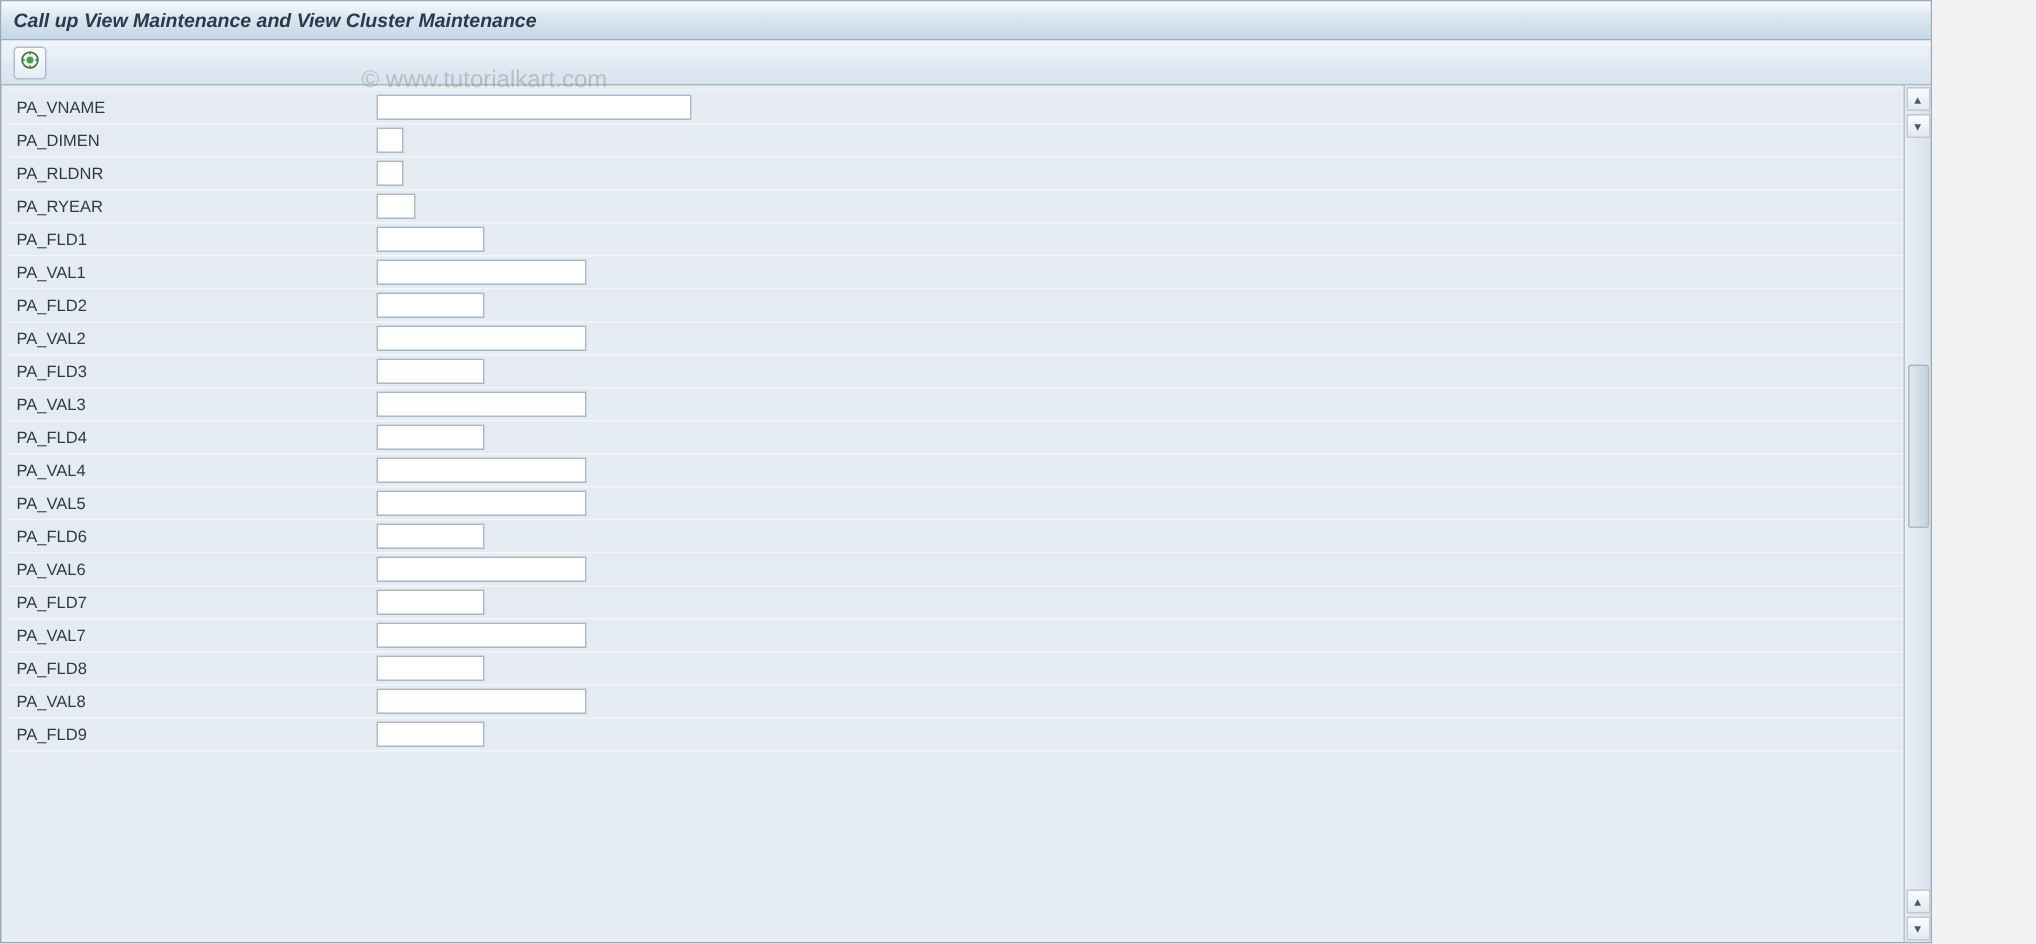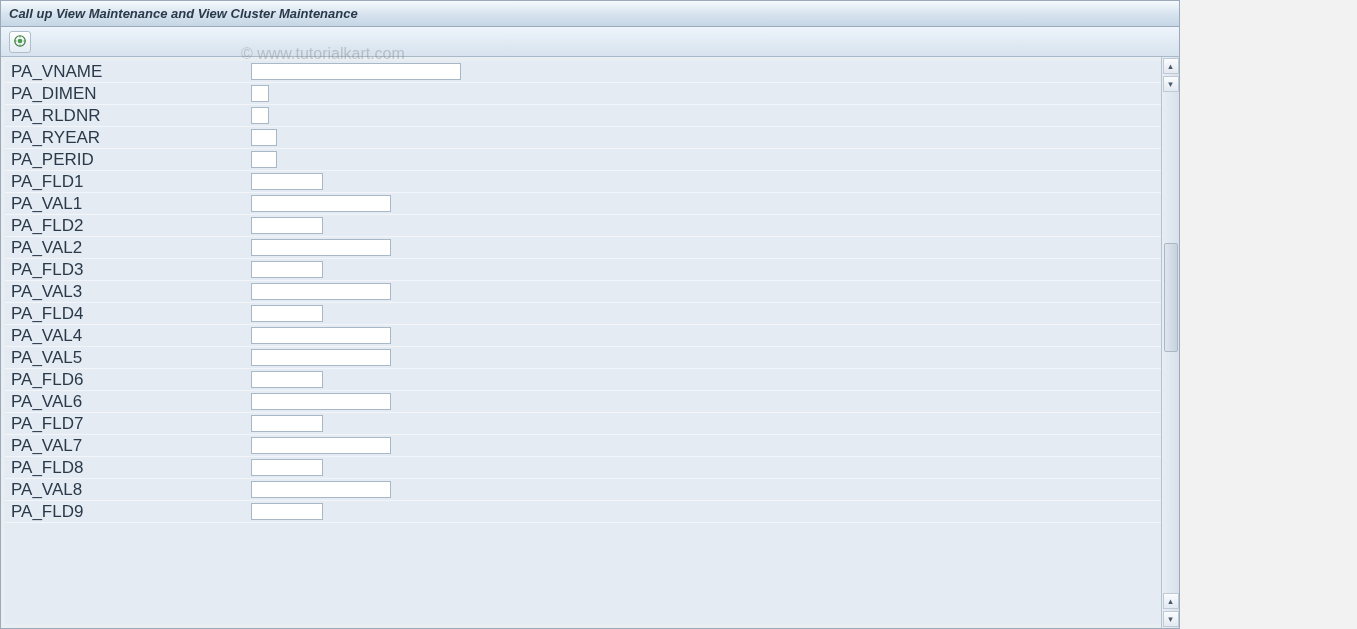--- a/index.html
+++ b/index.html
@@ -5,21 +5,21 @@
   * { box-sizing: border-box; margin: 0; padding: 0; }
   html, body {
     width: 1357px;
     height: 629px;
     font-family: Arial, Helvetica, sans-serif;
     font-size: 11px;
     background: #f2f2f2;
     overflow: hidden;
   }
   .window {
-    width: 1180px;
+    width: 1288px;
     height: 629px;
     border: 1px solid #9aaaba;
     background: #e9eef3;
     position: relative;
     display: flex;
     flex-direction: column;
   }
   .titlebar {
     height: 26px;
     background: linear-gradient(#f6fafd, #d8e4ef 50%, #c6d6e6);
@@ -82,21 +82,21 @@
   .row {
     height: 22px;
     display: flex;
     align-items: center;
     border-bottom: 1px solid #f2f6fa;
     padding-left: 6px;
   }
   .row .label {
     width: 240px;
     color: #2a3a4a;
-    font-size: 17px;
+    font-size: 11px;
   }
   .row input[type="text"] {
     height: 17px;
     border: 1px solid #a9b8c7;
     background: #ffffff;
     font-size: 11px;
     padding: 0 2px;
     color: #333;
   }
   
@@ -172,24 +172,20 @@
           </div>
           <div class="row">
             <span class="label">PA_RLDNR</span>
             <input type="text" class="w-tiny" style="">
           </div>
           <div class="row">
             <span class="label">PA_RYEAR</span>
             <input type="text" class="w-small" style="">
           </div>
           <div class="row">
-            <span class="label">PA_PERID</span>
-            <input type="text" class="w-small" style="">
-          </div>
-          <div class="row">
             <span class="label">PA_FLD1</span>
             <input type="text" class="w-med" style="">
           </div>
           <div class="row">
             <span class="label">PA_VAL1</span>
             <input type="text" class="w-wide" style="">
           </div>
           <div class="row">
             <span class="label">PA_FLD2</span>
             <input type="text" class="w-med" style="">

